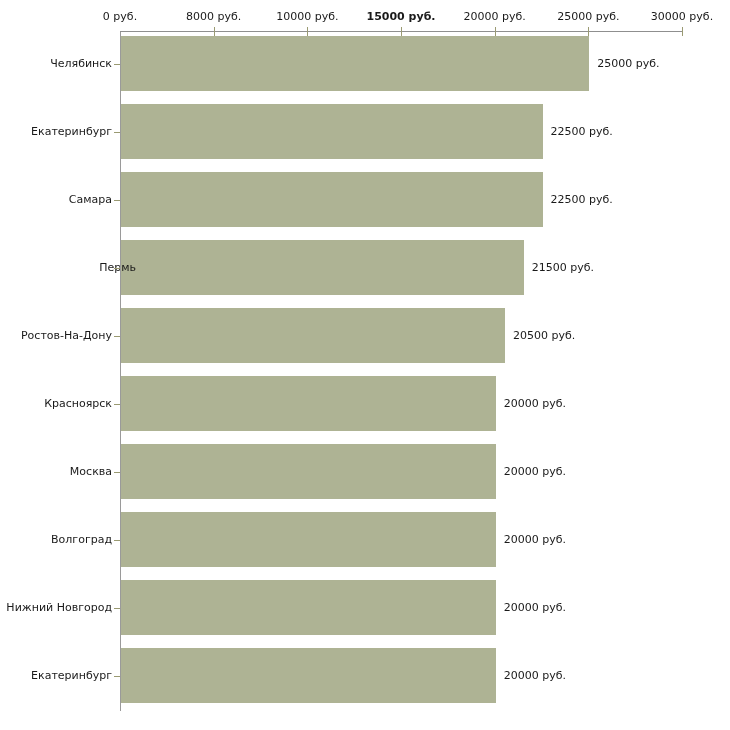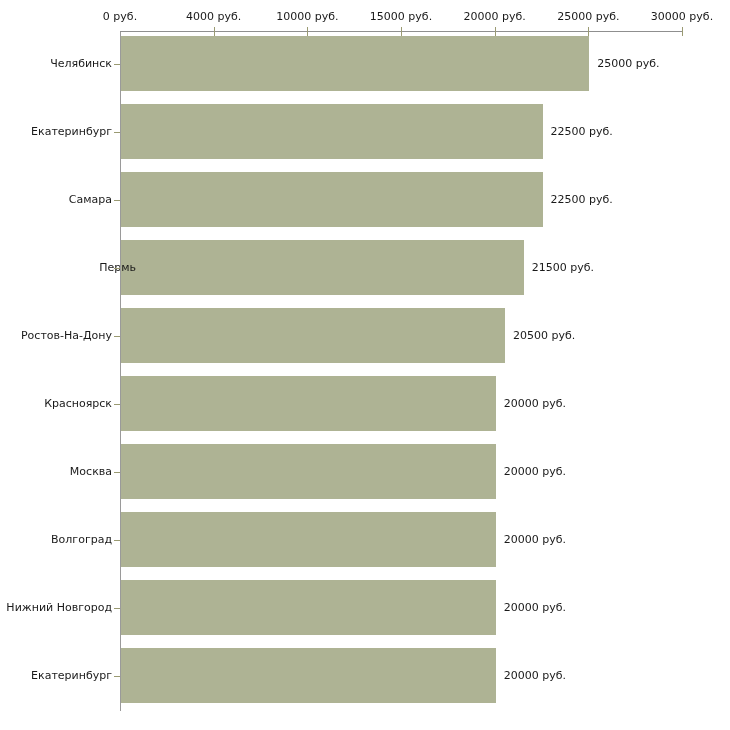--- a/index.html
+++ b/index.html
@@ -179,25 +179,25 @@
         <div class="bar-value-label" style="left: 503.667px;">20000 руб.</div>
       </div>
       <div class="cat-tick-mark" style="top: 676px;"></div>
     </div>
 
   <div id="axis-left"></div>
   <div id="axis-top"></div>
 
   <div id="xtick-layer">
       <div class="axis-tick-label" style="left: 120px;">0 руб.</div>
-      <div class="axis-tick-label" style="left: 213.667px;">4000 руб.</div>
+      <div class="axis-tick-label" style="left: 213.667px;">8000 руб.</div>
       <div class="axis-tick-mark" style="left: 213.667px;"></div>
       <div class="axis-tick-label" style="left: 307.333px;">10000 руб.</div>
       <div class="axis-tick-mark" style="left: 307.333px;"></div>
-      <div class="axis-tick-label" style="left: 401px;">15000 руб.</div>
+      <div class="axis-tick-label" style="left: 401px; font-weight: bold;">15000 руб.</div>
       <div class="axis-tick-mark" style="left: 401px;"></div>
       <div class="axis-tick-label" style="left: 494.667px;">20000 руб.</div>
       <div class="axis-tick-mark" style="left: 494.667px;"></div>
       <div class="axis-tick-label" style="left: 588.333px;">25000 руб.</div>
       <div class="axis-tick-mark" style="left: 588.333px;"></div>
       <div class="axis-tick-label" style="left: 682px;">30000 руб.</div>
       <div class="axis-tick-mark" style="left: 682px;"></div>
     </div>
 
 </div>

